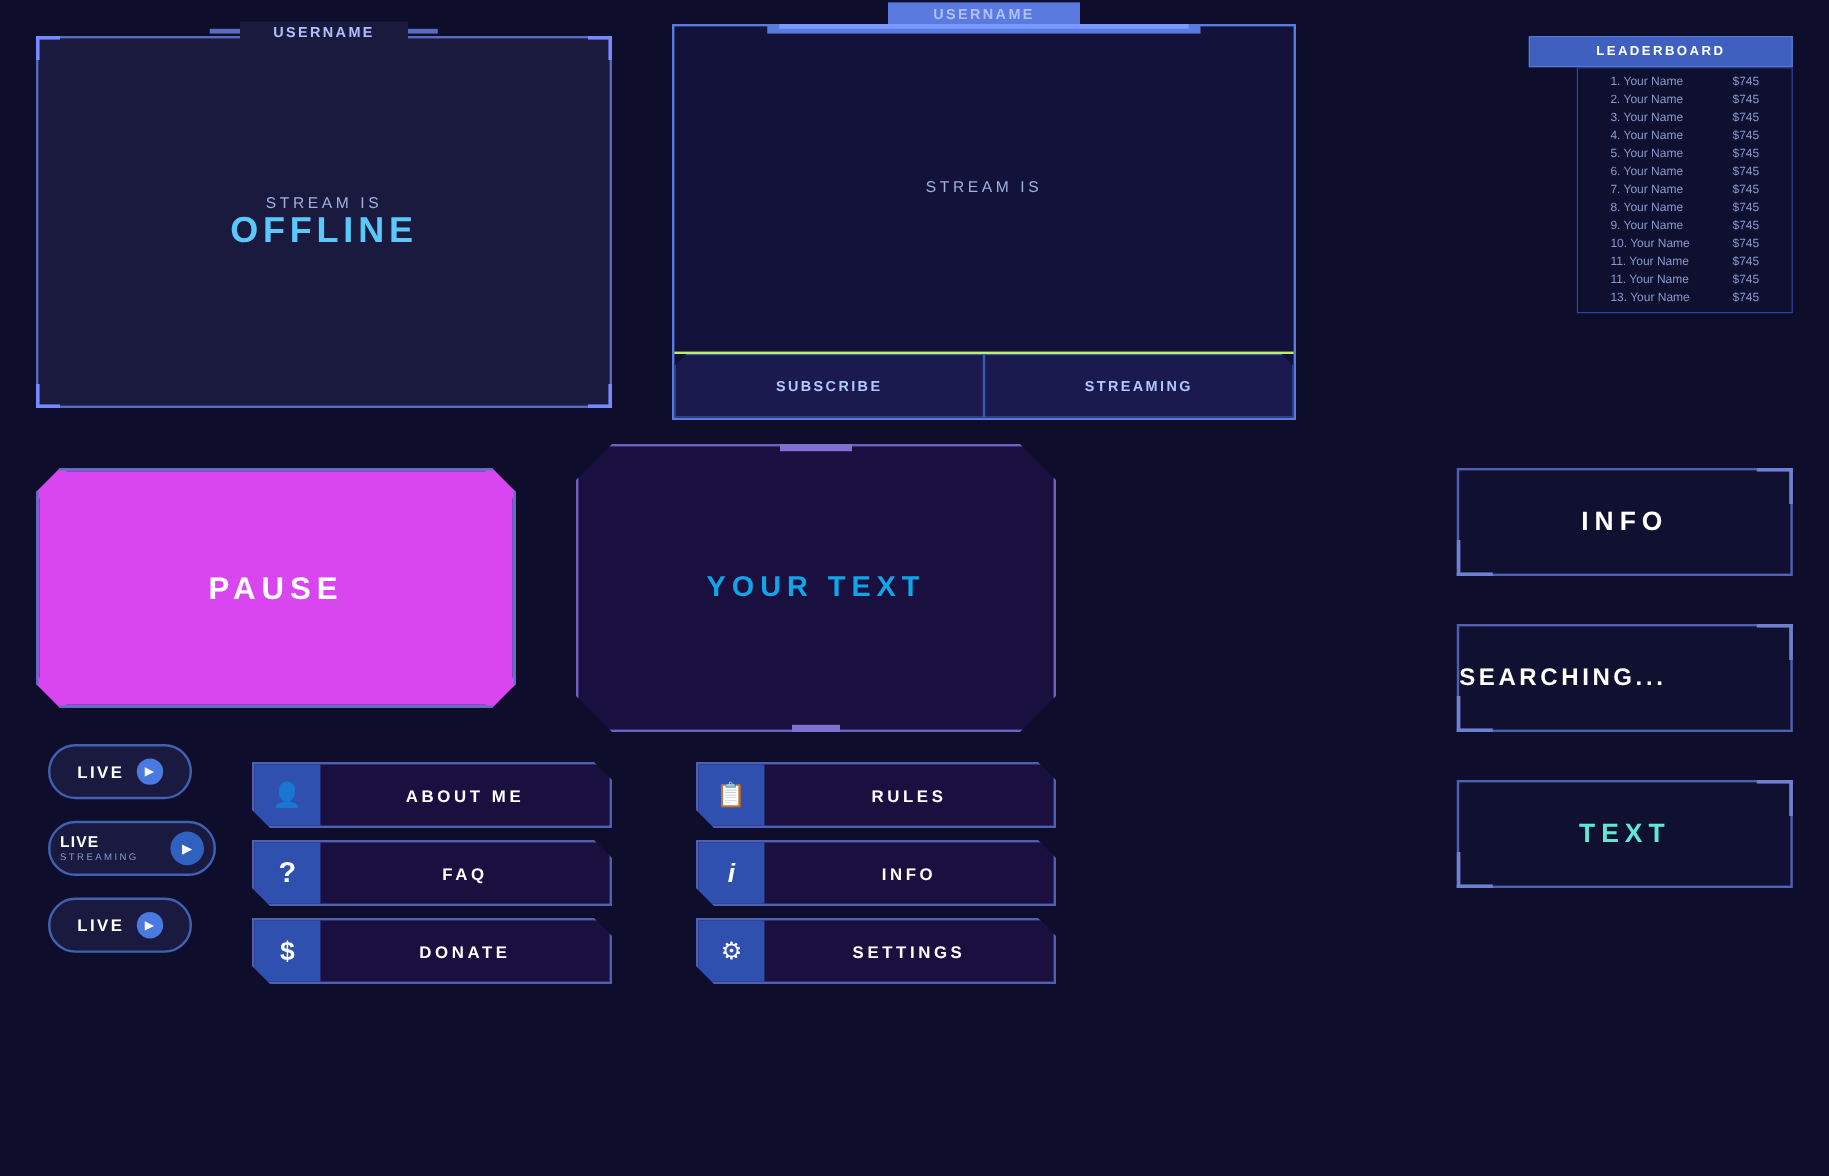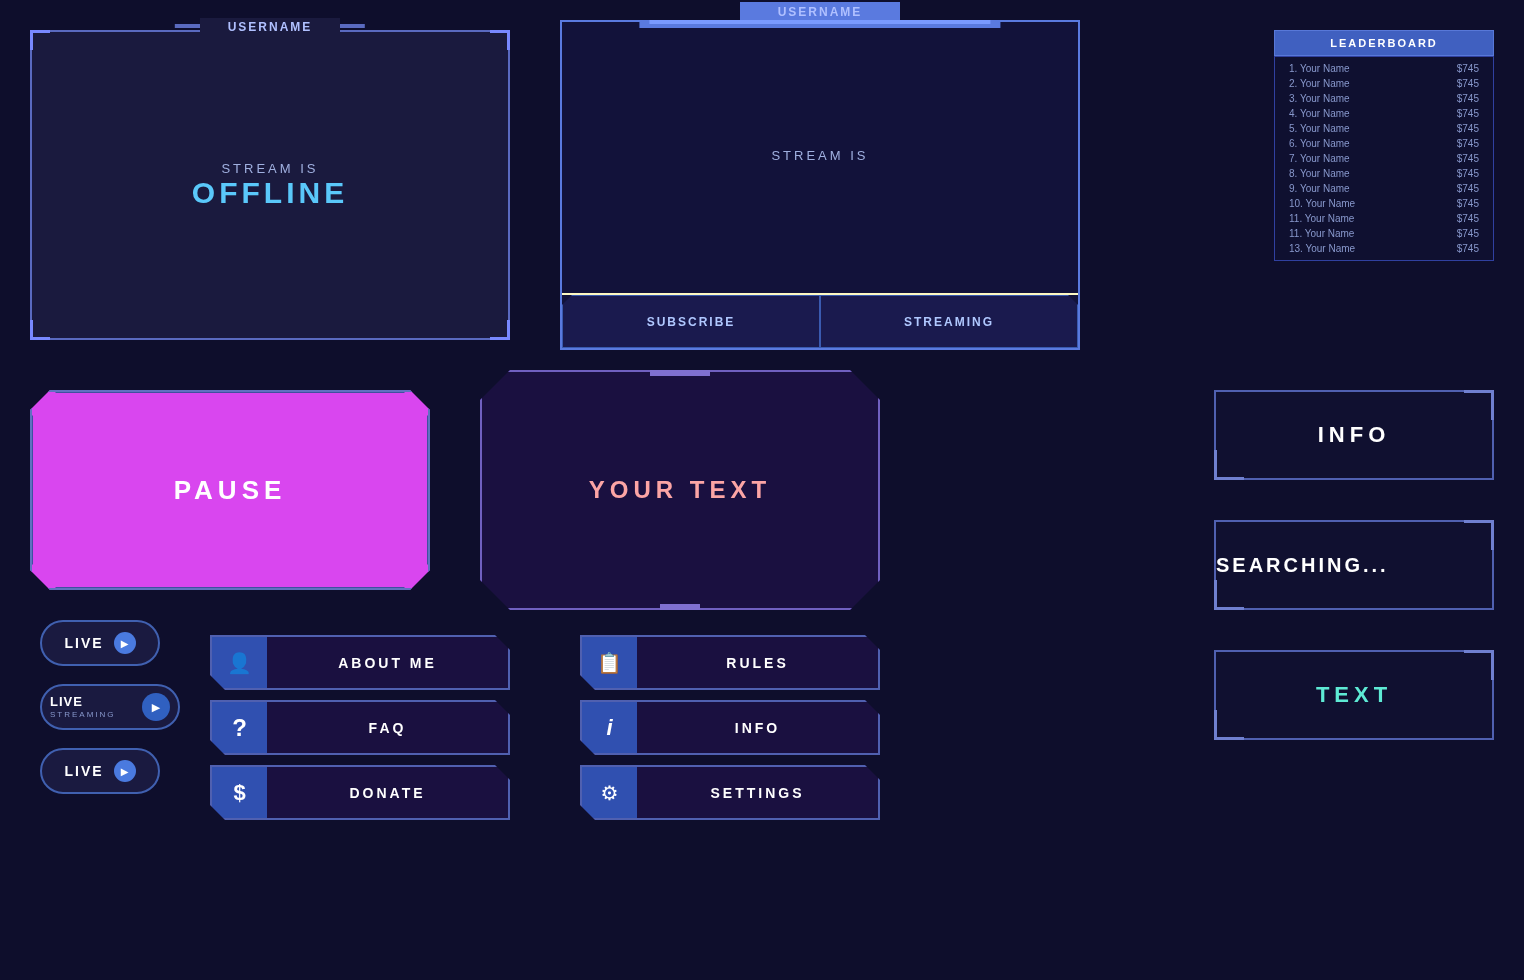--- a/index.html
+++ b/index.html
@@ -119,21 +119,21 @@
       color: #5ac8fa;
       font-size: 30px;
       letter-spacing: 4px;
       font-weight: bold;
     }
     .panel-starting .bottom-bar {
       position: absolute;
       bottom: 0; left: 0; right: 0;
       height: 55px;
       display: flex;
-      border-top: 2px solid #fef9c3;
+      border-top: 2px solid #bef264;
     }
     .panel-starting .btn-sub,
     .panel-starting .btn-don {
       flex: 1;
       display: flex; align-items: center; justify-content: center;
       color: #b0c8ff;
       font-size: 12px;
       letter-spacing: 2px;
       font-weight: bold;
       border: 1px solid #3a5aaf;
@@ -155,21 +155,22 @@
       font-size: 11px;
       letter-spacing: 2px;
       font-weight: bold;
       text-align: center;
       padding: 6px;
       border: 1px solid #5878d8;
     }
     .panel-leaderboard .lb-body {
       background: #0f1030;
       border: 1px solid #3040a0;
-      padding: 4px 4px;
+      padding: 4px 17px;
+      margin-left: 40px;
     }
     .panel-leaderboard .lb-row {
       display: flex;
       justify-content: space-between;
       padding: 2px 10px;
     }
     .panel-leaderboard .lb-name {
       color: #8898cc;
       font-size: 10px;
     }
@@ -226,21 +227,21 @@
       position: absolute;
       top: -2px; left: 50%; transform: translateX(-50%);
       width: 60px; height: 6px;
       background: #8070d0;
     }
     .panel-yourtext .content {
       width: 100%; height: 100%;
       display: flex; align-items: center; justify-content: center;
     }
     .panel-yourtext .text {
-      color: #fca5a5;
+      color: #0ea5e9;
       font-size: 24px;
       letter-spacing: 5px;
       font-weight: bold;
     }
     .panel-yourtext .bottom-accent {
       position: absolute;
       bottom: -2px; left: 50%; transform: translateX(-50%);
       width: 40px; height: 6px;
       background: #8070d0;
     }

